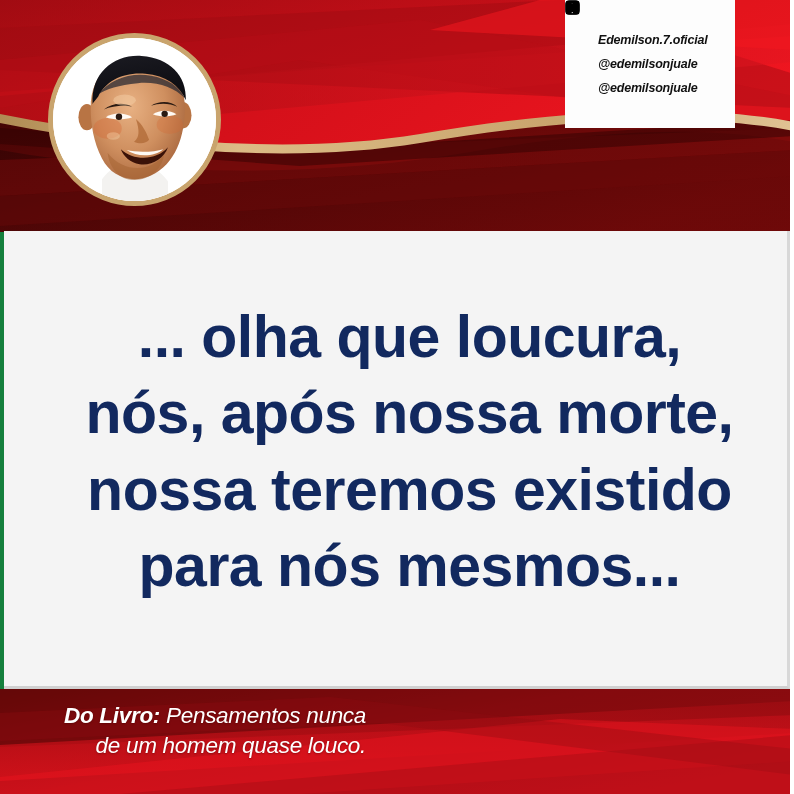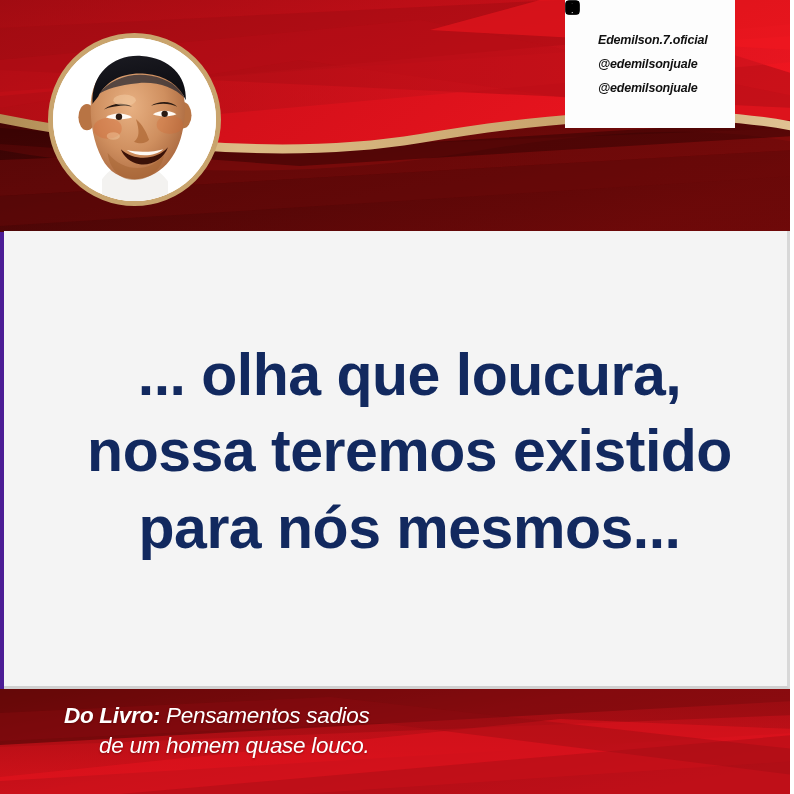--- a/index.html
+++ b/index.html
@@ -1,19 +1,19 @@
 <!DOCTYPE html>
 <html><head>
 <meta charset="utf-8">
 <style>
   * { margin:0; padding:0; box-sizing:border-box; }
   html,body { width:794px; height:794px; overflow:hidden; background:#fff;
               font-family:"Liberation Sans", sans-serif; }
 
-  #card { position:relative; width:790px; height:794px; overflow:hidden; background:#4c1d95; }
+  #card { position:relative; width:790px; height:794px; overflow:hidden; background:#15803d; }
 
   
   #header { position:absolute; left:0; top:0; width:794px; height:232px; overflow:hidden; }
   #header svg { position:absolute; left:0; top:0; }
 
   
   #social-card {
     position:absolute; left:565px; top:0; width:170px; height:128px;
     background:#fdfdfd; z-index:6;
     display:flex; flex-direction:column; justify-content:center;
@@ -202,20 +202,21 @@
         </span>
         <span class="handle">@edemilsonjuale</span>
       </div>
 
     </div>
   </div>
 
   <div id="quote-panel">
     <div id="quote-text">
       <span class="ln">... olha que loucura,</span>
+      <span class="ln">nós, após nossa morte,</span>
       <span class="ln">nossa teremos existido</span>
       <span class="ln">para nós mesmos...</span>
     </div>
   </div>
 
   <div id="footer">
     <svg width="794" height="105" viewBox="0 0 794 105">
       <defs>
         <linearGradient id="fA" x1="0" y1="0" x2="1" y2="0.7">
           <stop offset="0" stop-color="#6d0909"></stop>
@@ -229,18 +230,18 @@
       </defs>
       <rect x="0" y="0" width="794" height="105" fill="url(#fA)"></rect>
       <polygon points="0,0 794,0 794,26 0,58" fill="#5d0707" opacity="0.55"></polygon>
       <polygon points="0,56 794,12 794,44 0,92" fill="url(#fB)" opacity="0.6"></polygon>
       <polygon points="0,88 560,30 794,40 794,72 300,105 0,105" fill="#ec141e" opacity="0.45"></polygon>
       <polygon points="0,24 330,8 794,60 794,86 380,34 0,52" fill="#8e0b11" opacity="0.35"></polygon>
       <polygon points="120,105 794,46 794,105" fill="#a00d13" opacity="0.4"></polygon>
     </svg>
     <div id="footer-text">
       <span class="strong">Do Livro:</span>
-      <span>Pensamentos sadios</span>
+      <span>Pensamentos nunca</span>
       <span class="l2">de um homem quase louco.</span>
     </div>
   </div>
 
 </div>
 
 </body></html>

